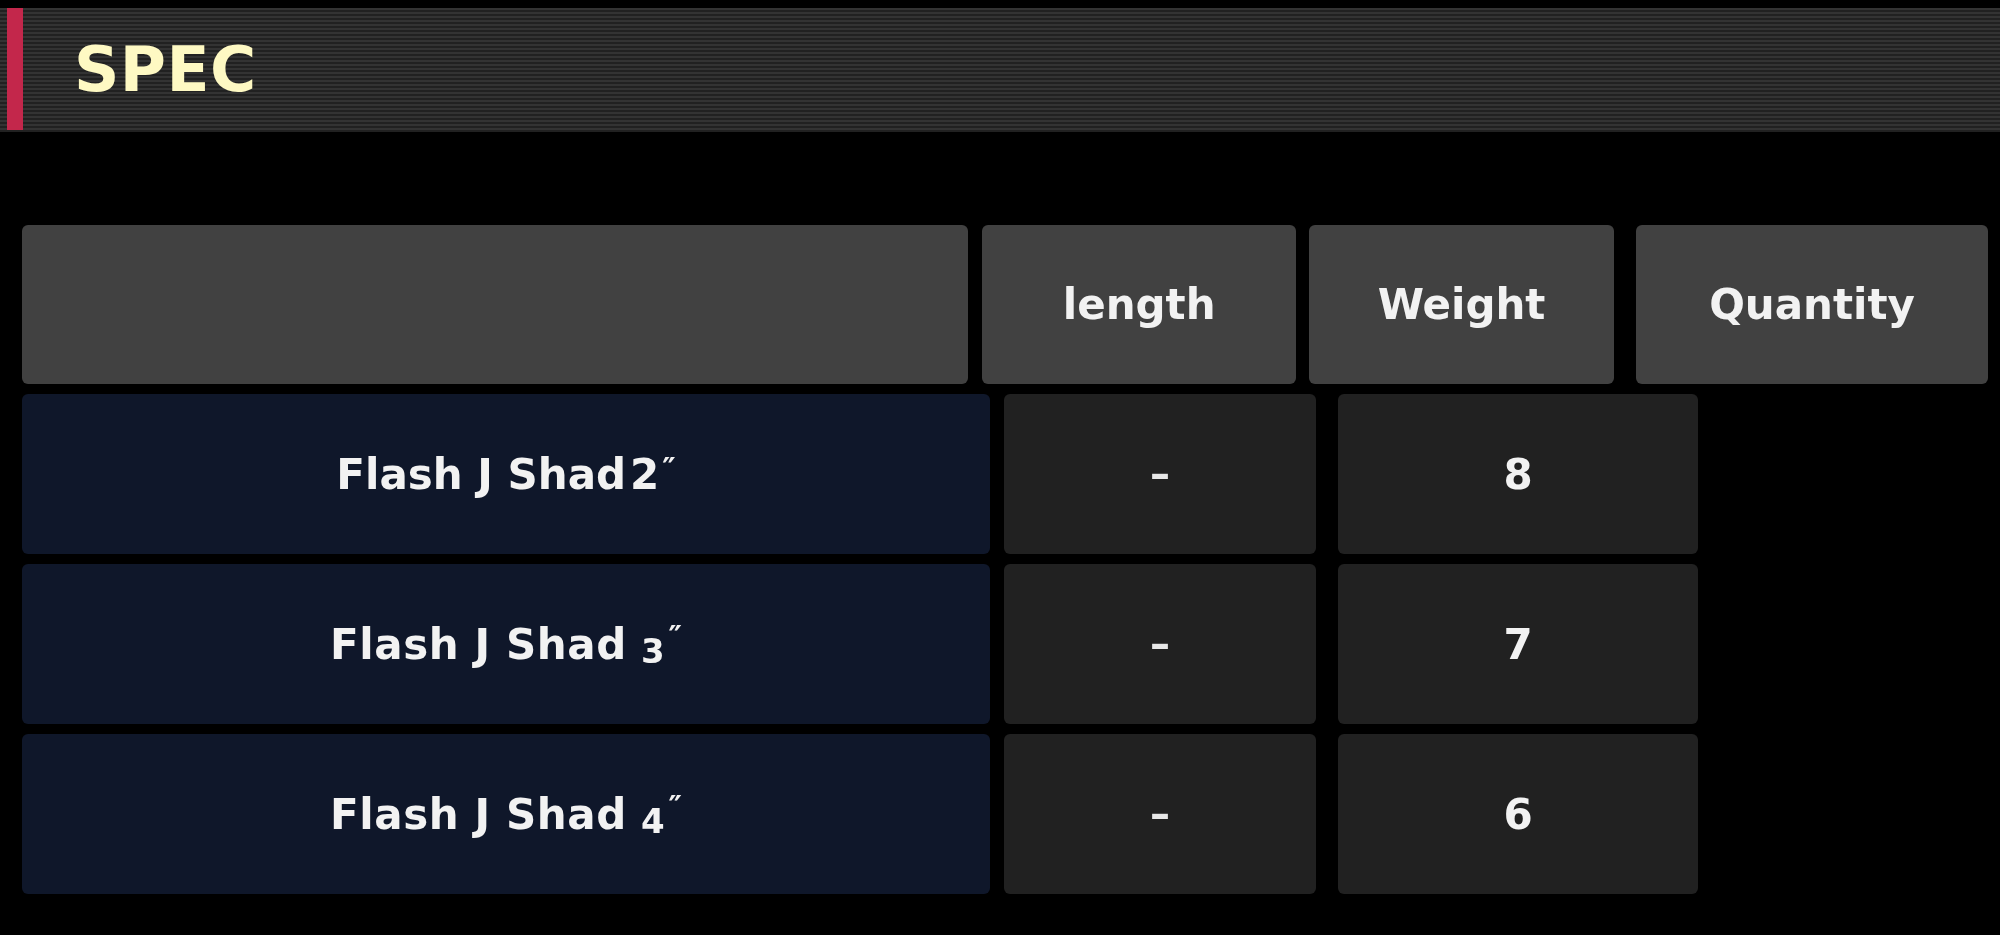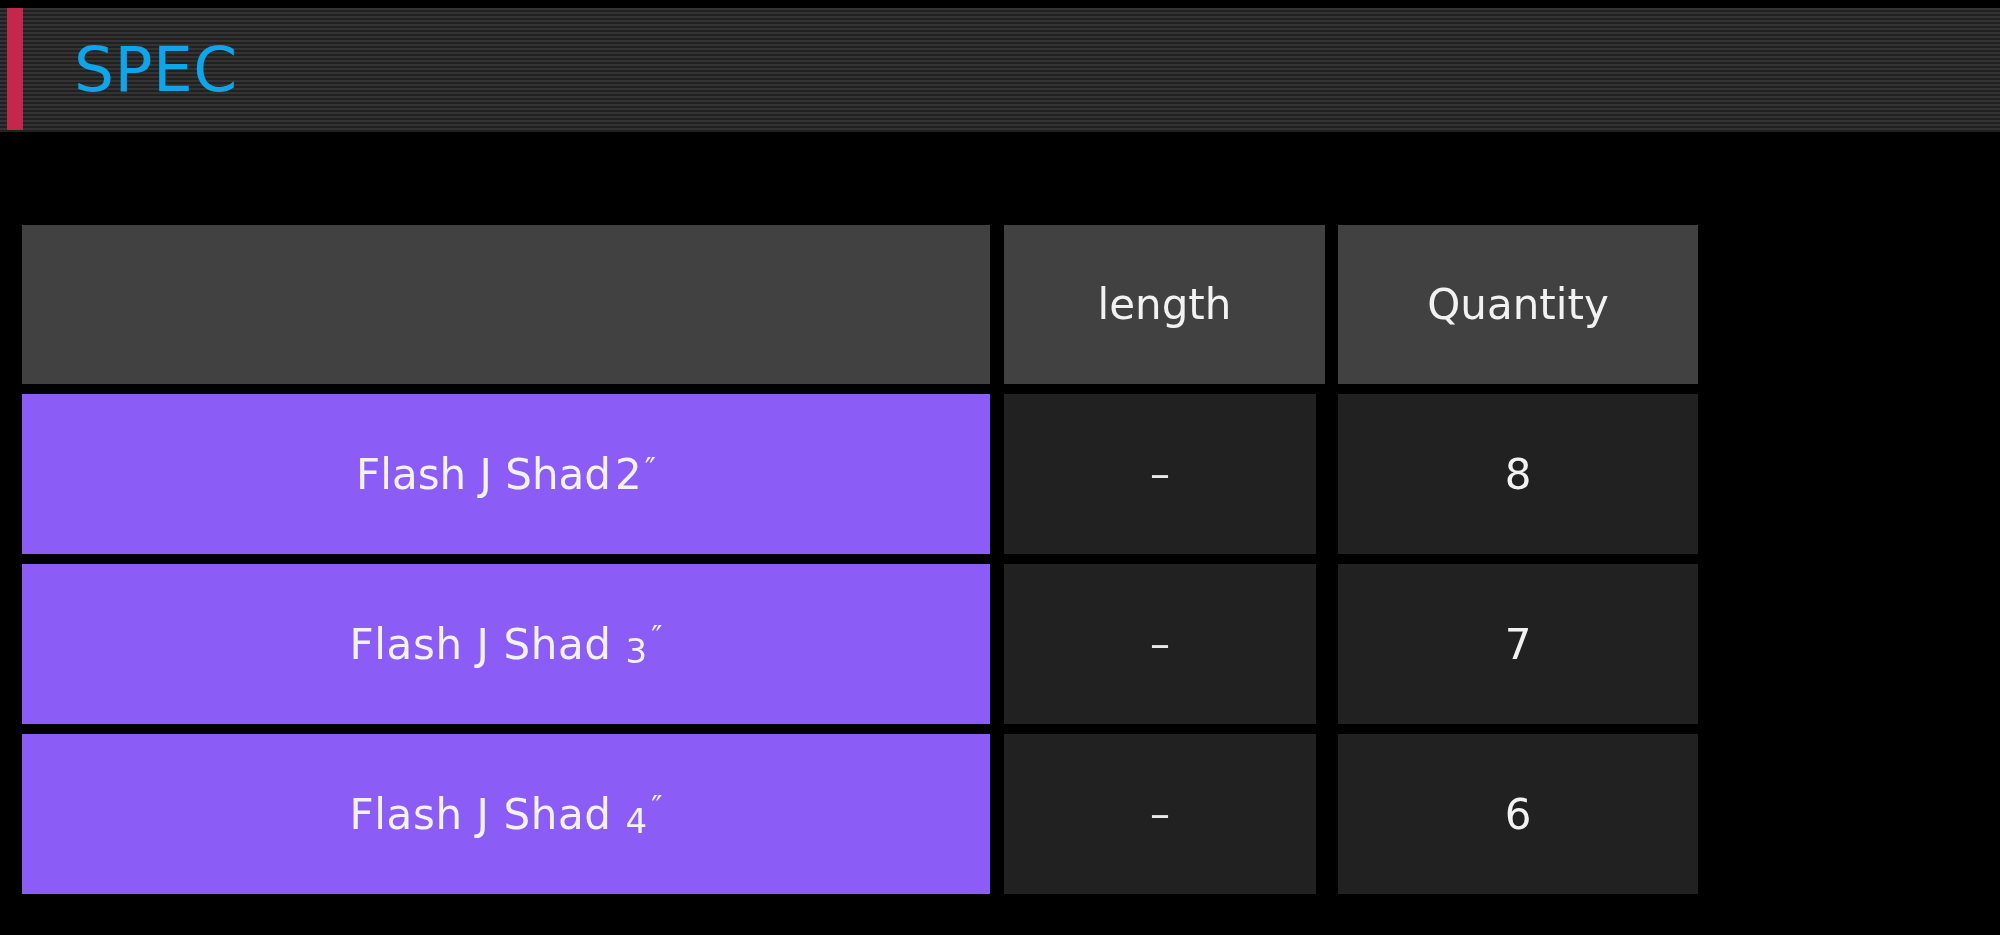--- a/index.html
+++ b/index.html
@@ -50,23 +50,23 @@
     background: #c3274b;
     z-index: 3;
   }
 
   .header-title {
     position: absolute;
     left: 74px;
     top: 8px;
     height: 124px;
     line-height: 124px;
-    color: #0ea5e9;
+    color: #fef9c3;
     font-size: 63px;
-    font-weight: normal;
+    font-weight: bold;
     letter-spacing: 0.5px;
     z-index: 4;
     white-space: nowrap;
   }
 
   
   .spec-table {
     position: absolute;
     left: 22px;
     top: 225px;
@@ -80,43 +80,44 @@
   }
   .spec-row:last-child { margin-bottom: 0; }
 
   .cell {
     box-sizing: border-box;
     display: flex;
     align-items: center;
     justify-content: center;
     color: #f2f2f2;
     font-size: 42px;
-    font-weight: normal;
+    font-weight: bold;
     white-space: nowrap;
+    border-radius: 6px;
   }
 
   
   .col-name     { width: 968px; margin-right: 14px; }
   .col-length   { width: 321px; margin-right: 13px; }
   .col-weight   { width: 312px; margin-right: 22px; }
   .col-quantity { width: 360px; }
 
   
   .spec-row.header .cell {
     height: 159px;
     background: #414141;
   }
   .spec-row.header .col-name { background: #414141; }
 
   
   .spec-row.body .cell {
     height: 160px;
   }
   .spec-row.body .col-name {
-    background: #8b5cf6;
+    background: #0f172a;
   }
   .spec-row.body .col-length,
   .spec-row.body .col-weight,
   .spec-row.body .col-quantity {
     background: #212121;
   }
 
   .product-name {
     display: inline-flex;
     align-items: baseline;
@@ -160,20 +161,21 @@
 
   <div class="header-bar"></div>
   <div class="header-accent"></div>
   <div class="header-title">SPEC</div>
 
   <div class="spec-table">
 
     <div class="spec-row header">
       <div class="cell col-name"></div>
       <div class="cell col-length">length</div>
+      <div class="cell col-weight">Weight</div>
       <div class="cell col-quantity">Quantity</div>
     </div>
 
     <div class="spec-row body">
       <div class="cell col-name">
         <span class="product-name">
           <span class="nm-main">Flash J Shad</span>
           <span class="nm-size">2</span>
           <span class="nm-unit">″</span>
         </span>

